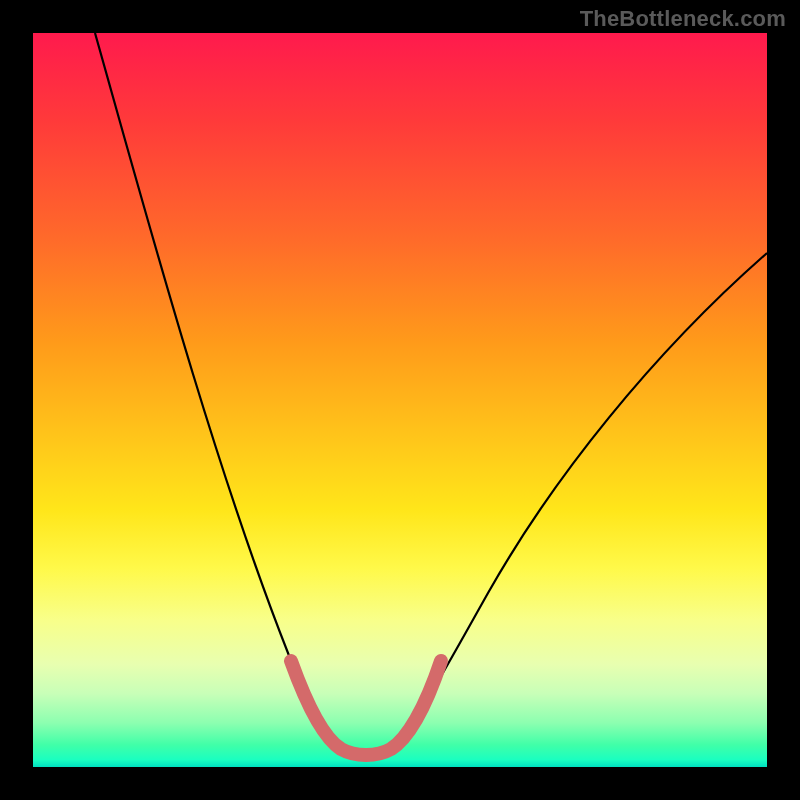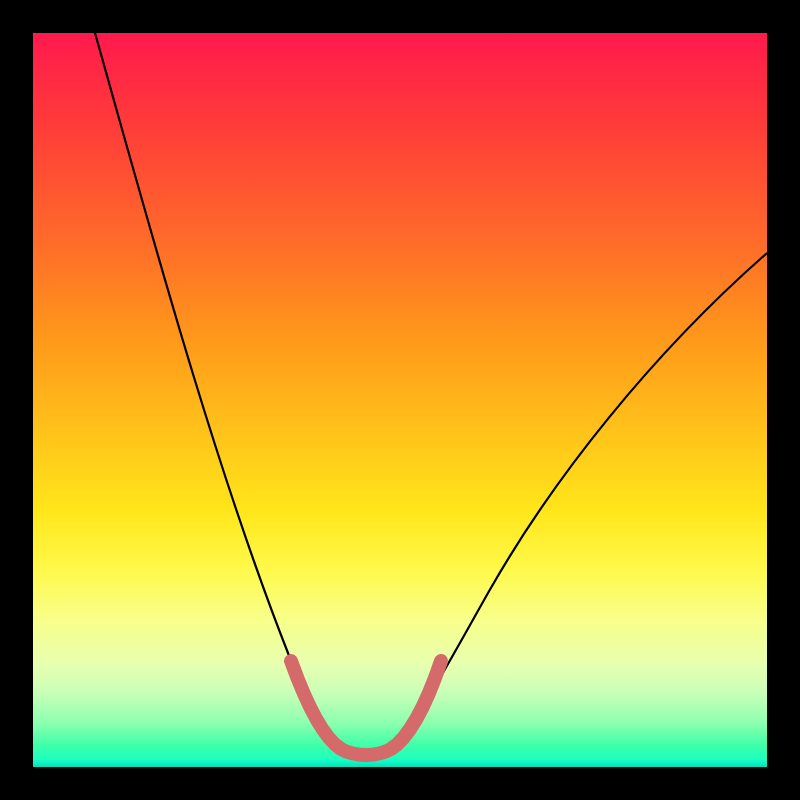--- a/index.html
+++ b/index.html
@@ -79,13 +79,14 @@
                C 275 672, 290 700, 305 712
                C 320 724, 345 724, 360 712
                C 380 696, 410 640, 455 560
                C 520 445, 620 320, 734 220" fill="none" stroke="#000" stroke-width="2.2"></path>
       <path d="M 258 628
                C 276 678, 292 706, 308 716
                C 322 724, 344 724, 358 716
                C 374 706, 392 676, 408 628" fill="none" stroke="#d46a6a" stroke-width="14" stroke-linecap="round" stroke-linejoin="round"></path>
     </svg>
   </div>
+  <div class="attribution">TheBottleneck.com</div>
 </div>
 
 </body></html>

